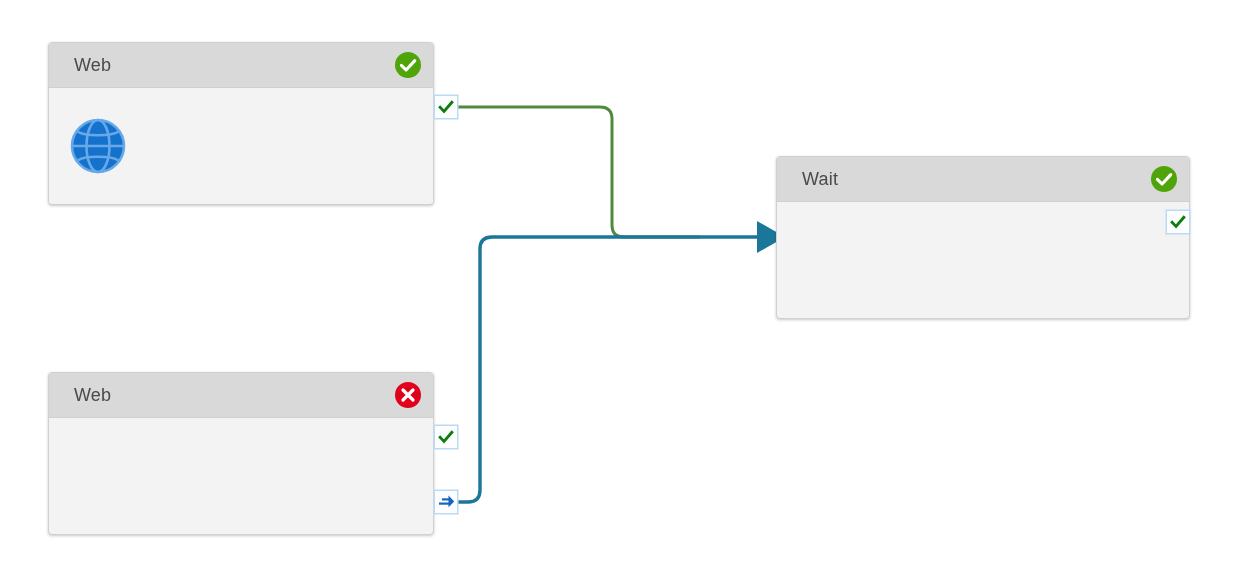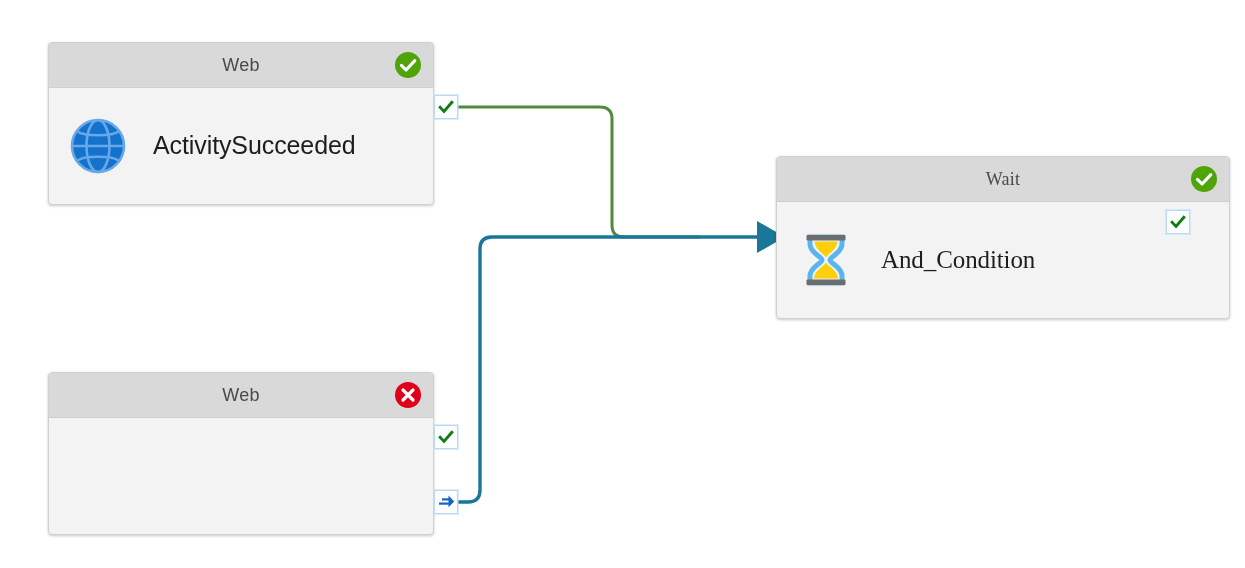--- a/index.html
+++ b/index.html
@@ -43,21 +43,20 @@
   }
   .node-header {
     position: relative;
     height: 45px;
     background: #d9d9d9;
     border-bottom: 1px solid #cfcfcf;
     display: flex;
     align-items: center;
     padding: 0 25px;
     box-sizing: border-box;
-    justify-content: center;
   }
   .node-title {
     font-size: 18px;
     color: #4a4a4a;
     font-weight: 400;
     letter-spacing: 0.2px;
   }
   .status-badge {
     position: absolute;
     right: 11px;
@@ -130,21 +129,20 @@
       <svg class="node-icon" viewBox="0 0 58 58">
         <circle cx="29" cy="29" r="26" fill="#1472cc"></circle>
         <g fill="none" stroke="#66a8e8" stroke-width="2.6">
           <ellipse cx="29" cy="29" rx="26" ry="26"></ellipse>
           <ellipse cx="29" cy="29" rx="11.5" ry="26"></ellipse>
           <line x1="3" y1="29" x2="55" y2="29"></line>
           <path d="M8.5 14.5 C15 19.5 43 19.5 49.5 14.5"></path>
           <path d="M8.5 43.5 C15 38.5 43 38.5 49.5 43.5"></path>
         </g>
       </svg>
-      <span class="node-label">ActivitySucceeded</span>
     </div>
   </div>
 
   <div class="port" style="left:434px; top:95px;">
     <svg width="16" height="16" viewBox="0 0 16 16">
       <path d="M2.2 8.4 L6 12.4 L13.8 3.3" fill="none" stroke="#107c10" stroke-width="2.9" stroke-linecap="square" stroke-linejoin="miter"></path>
     </svg>
   </div>
 
   <div class="node" style="left:48px; top:372px; width:386px; height:163px;">
@@ -164,38 +162,27 @@
   </div>
 
   <div class="port" style="left:434px; top:490px;">
     <svg width="17" height="17" viewBox="0 0 17 17">
       <path d="M1 9.6 L12 9.6" stroke="#1565c0" stroke-width="2.2" fill="none"></path>
       <path d="M4 5.4 L11.6 5.4" stroke="#1565c0" stroke-width="2.2" fill="none"></path>
       <polygon points="10.5,1.6 16.2,7.4 10.5,13.2" fill="#1565c0"></polygon>
     </svg>
   </div>
 
-  <div class="node" style="left:776px; top:156px; width:454px; height:163px;font-family:Liberation Serif, serif;">
+  <div class="node" style="left:776px; top:156px; width:414px; height:163px;">
     <div class="node-header">
       <span class="node-title">Wait</span>
       <svg class="status-badge" viewBox="0 0 28 28">
         <circle cx="14" cy="14" r="13" fill="#4fa409"></circle>
         <path d="M7.4 14.3 L12.1 19 L20.8 9.6" fill="none" stroke="#ffffff" stroke-width="3.1" stroke-linecap="round" stroke-linejoin="round"></path>
       </svg>
-    </div>
-    <div class="node-body">
-      <svg class="node-icon" viewBox="0 0 58 58">
-        <path d="M13 6 H45 V13 C45 22 33 25.5 33 29 C33 32.5 45 36 45 45 V52 H13 V45
-                 C13 36 25 32.5 25 29 C25 25.5 13 22 13 13 Z" fill="none" stroke="#59b4f0" stroke-width="5"></path>
-        <path d="M17.5 10.5 H40.5 C40.5 18 30.5 23.5 29 26.5 C27.5 23.5 17.5 18 17.5 10.5 Z" fill="#fccf0a"></path>
-        <path d="M29 31.5 C30.8 35 41 40 41 47.5 H17 C17 40 27.2 35 29 31.5 Z" fill="#fccf0a"></path>
-        <rect x="9.5" y="4" width="39" height="5.5" rx="1" fill="#6d6d6d"></rect>
-        <rect x="9.5" y="48.5" width="39" height="5.5" rx="1" fill="#6d6d6d"></rect>
-      </svg>
-      <span class="node-label">And_Condition</span>
     </div>
   </div>
 
   <div class="port" style="left:1166px; top:210px;">
     <svg width="16" height="16" viewBox="0 0 16 16">
       <path d="M2.2 8.4 L6 12.4 L13.8 3.3" fill="none" stroke="#107c10" stroke-width="2.9" stroke-linecap="square" stroke-linejoin="miter"></path>
     </svg>
   </div>
 
 </div>

